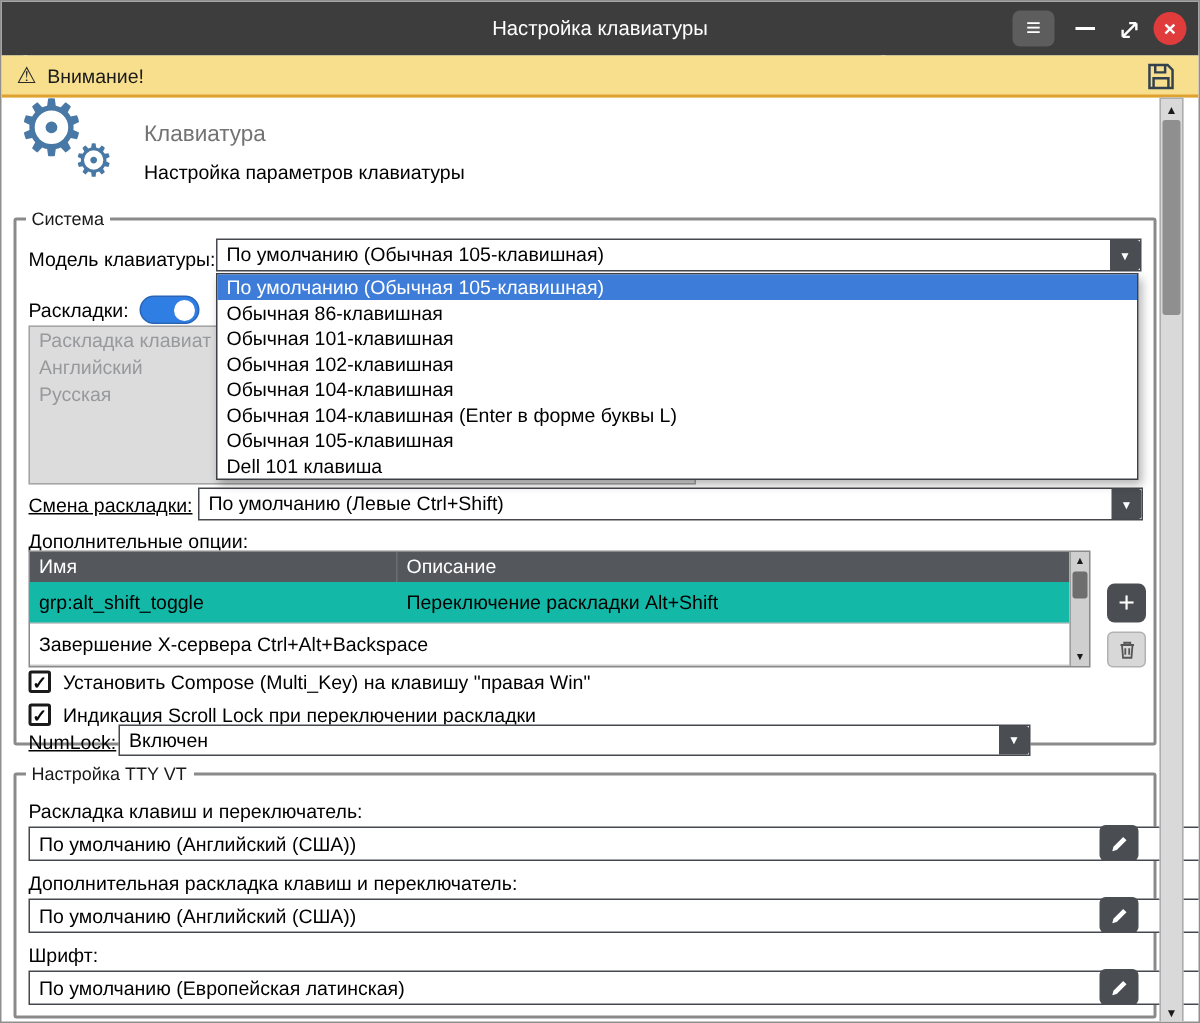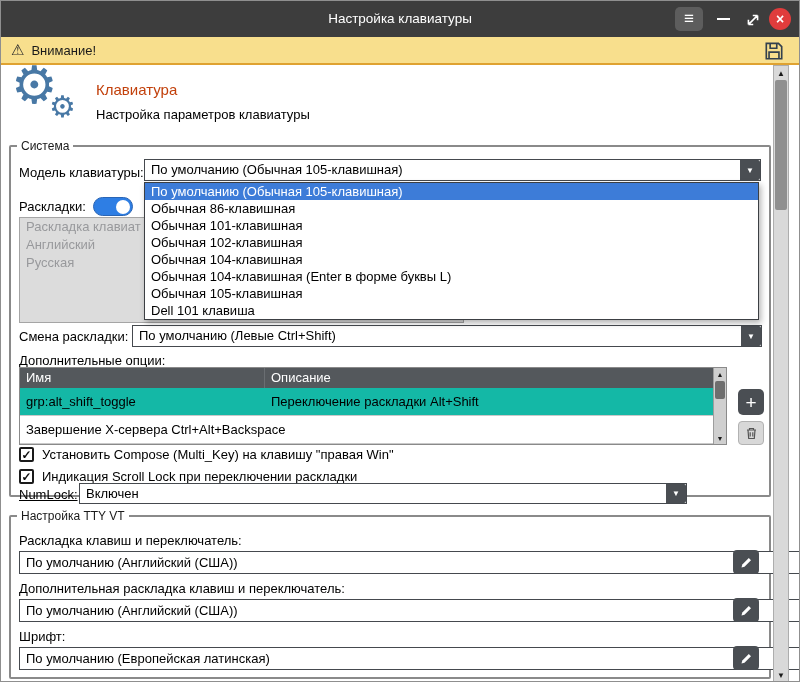--- a/index.html
+++ b/index.html
@@ -23,21 +23,21 @@
   
   .warnbar { position:absolute; top:36px; left:0; right:0; height:28px; background:#f8df8d; border-bottom:2px solid #dfa231; display:flex; align-items:center; }
   .warn-icon { font-size:15px; color:#2b2b2b; margin:0 7px 0 10px; }
   .warn-text { font-size:13px; color:#1a1a1a; }
   .warn-save { position:absolute; right:14px; top:3px; width:22px; height:22px; }
 
   
   .gears { position:absolute; left:8px; top:68px; width:80px; height:62px; }
   .gear-big { position:absolute; left:2px; top:-14px; font-size:52px; color:#4878a5; }
   .gear-small { position:absolute; left:40px; top:20px; font-size:30px; color:#4878a5; }
-  .page-title { position:absolute; left:95px; top:80px; font-size:15px; color:#c2410c; }
+  .page-title { position:absolute; left:95px; top:80px; font-size:15px; color:#737373; }
   .page-subtitle { position:absolute; left:95px; top:106px; font-size:13px; color:#000; }
 
   
   fieldset { position:absolute; border:2px solid #8a8a8a; border-radius:2px; padding:0; }
   legend { margin-left:6px; padding:0 4px; font-size:12px; color:#1a1a1a; }
   .fs-system { left:8px; top:138px; width:762px; height:358px; }
   .fs-tty { left:8px; top:508px; width:762px; height:170px; }
 
   .label { position:absolute; font-size:13px; color:#000; white-space:nowrap; }
 
@@ -54,21 +54,21 @@
   .popup-item { font-size:13px; line-height:17px; padding:0 6px; white-space:nowrap; color:#000; }
   .popup-item.selected { background:#3d7cd8; color:#fff; }
 
   .layouts-label { left:8px; top:46px; }
   .toggle { position:absolute; left:82px; top:44px; width:40px; height:19px; background:#2e7ee4; border:1px solid #2a65b5; border-radius:10px; }
   .toggle-knob { position:absolute; right:2px; top:1.5px; width:14px; height:14px; background:#fff; border-radius:50%; }
 
   .listbox { position:absolute; left:8px; top:64px; width:445px; height:106px; background:#dcdcdc; border:1px solid #a5a5a5; overflow:hidden; }
   .lb-item { font-size:13px; line-height:18px; padding:0 6px; color:#98999c; white-space:nowrap; }
 
-  .switch-label { left:8px; top:176px; }
+  .switch-label { left:8px; top:176px;text-decoration:underline; }
   .switch-combo { left:121px; top:172px; width:630px; }
 
   .options-label { left:8px; top:200px; }
 
   
   .opt-table { position:absolute; left:8px; top:214px; width:708px; height:78px; border:1px solid #8a8a8a; background:#fff; padding-right:13px; }
   .t-header { display:flex; height:20px; background:#54585c; color:#fff; font-size:13px; }
   .t-c1 { width:245px; padding:0 6px; line-height:20px; white-space:nowrap; overflow:hidden; }
   .t-c2 { flex:1; padding:0 6px; line-height:20px; white-space:nowrap; overflow:hidden; }
   .t-header .t-c1 { border-right:1px solid #6a6e72; }

